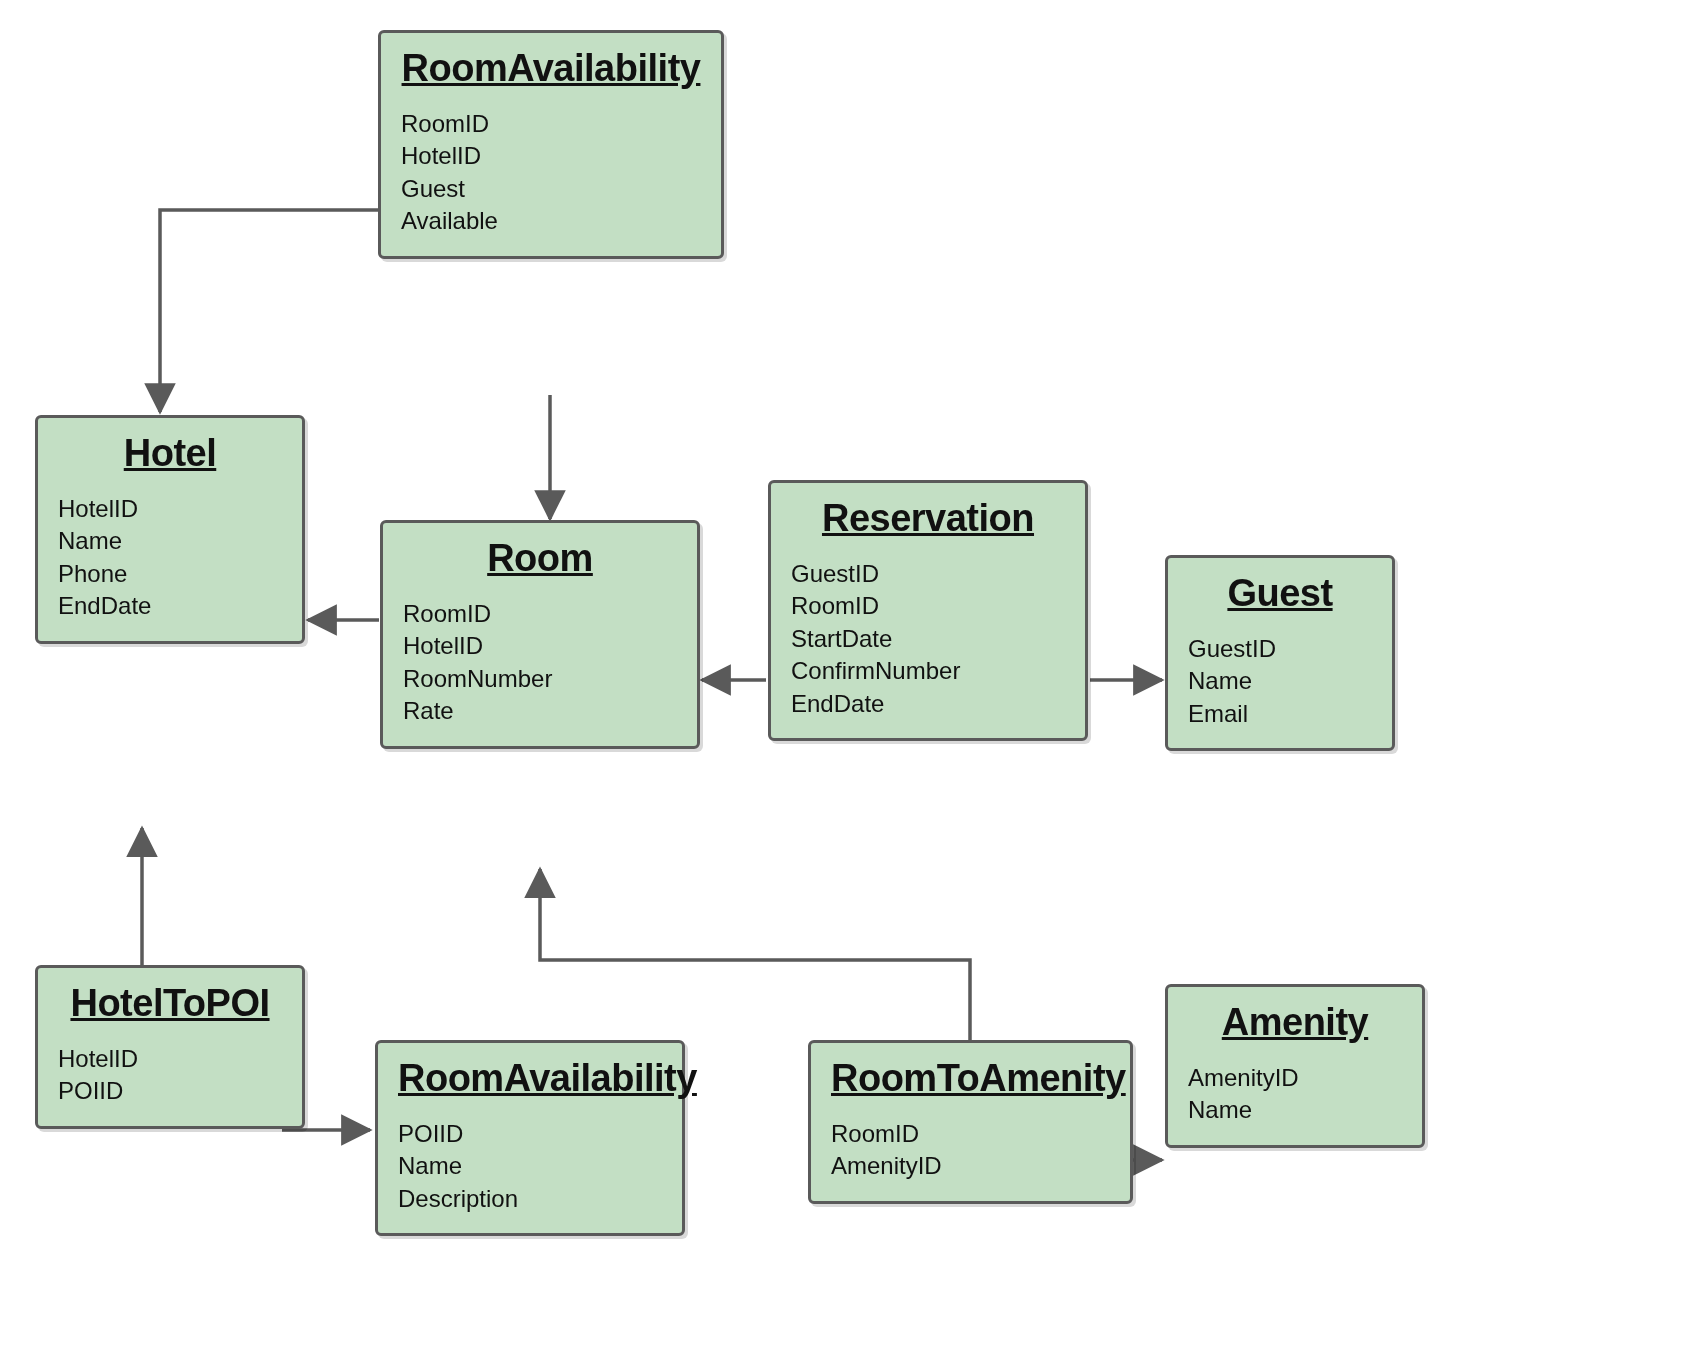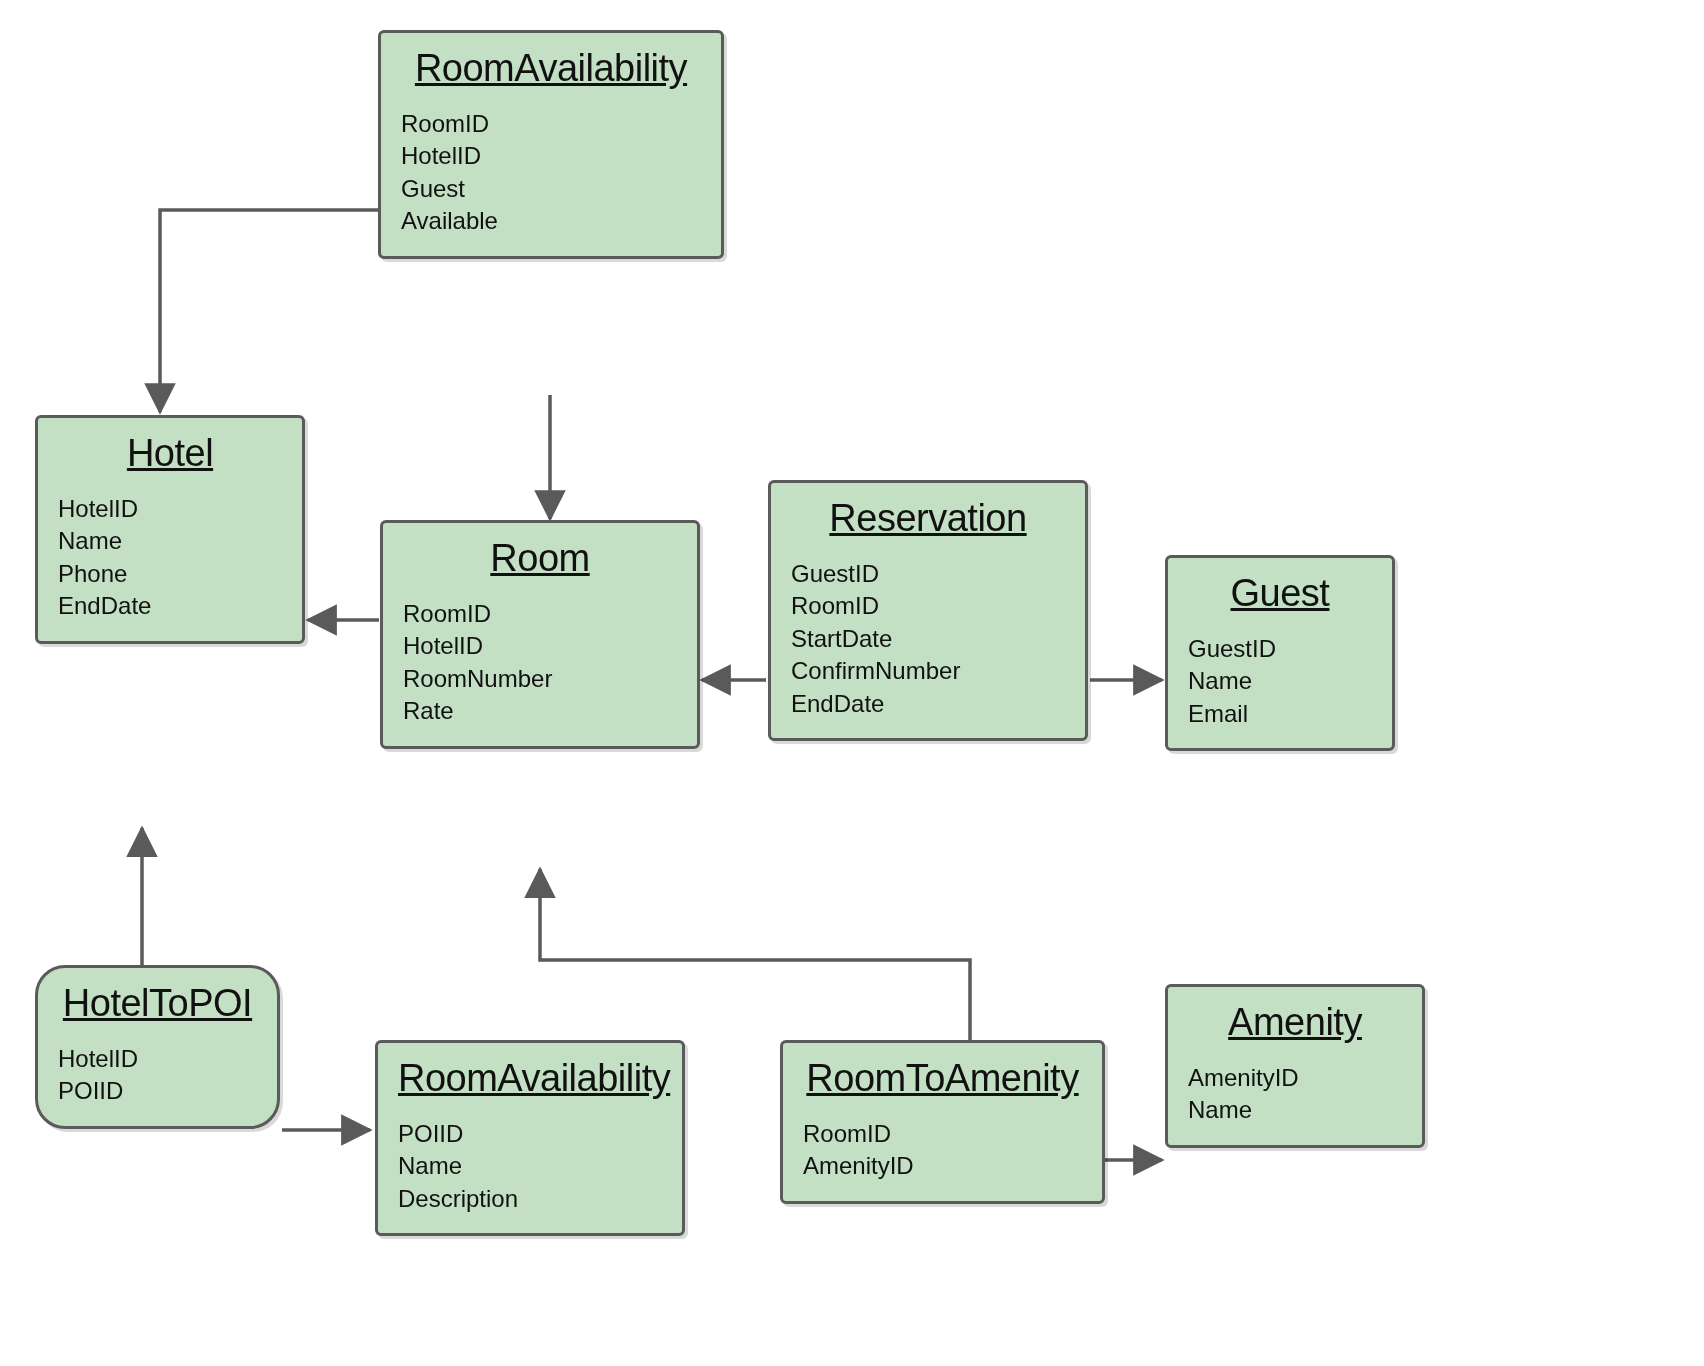--- a/index.html
+++ b/index.html
@@ -17,21 +17,21 @@
     position: absolute;
     background: #c3dfc4;
     border: 3px solid #5a5a5a;
     border-radius: 6px;
     box-shadow: 3px 3px 0 rgba(0,0,0,0.15);
     padding: 14px 20px 18px 20px;
     box-sizing: border-box;
   }
   .entity .title {
     font-size: 38px;
-    font-weight: 400;
+    font-weight: 700;
     text-decoration: underline;
     text-align: center;
     margin: 0 0 18px 0;
     color: #111;
     letter-spacing: -0.5px;
   }
   .entity .field {
     font-size: 24px;
     font-weight: 400;
     color: #111;
@@ -116,34 +116,34 @@
     <div class="field">EndDate</div>
   </div>
 
   <div class="entity" style="left:1165px; top:555px; width:230px;">
     <div class="title">Guest</div>
     <div class="field">GuestID</div>
     <div class="field">Name</div>
     <div class="field">Email</div>
   </div>
 
-  <div class="entity" style="left:35px; top:965px; width:245px;border-radius:30px;">
+  <div class="entity" style="left:35px; top:965px; width:270px;">
     <div class="title">HotelToPOI</div>
     <div class="field">HotelID</div>
     <div class="field">POIID</div>
   </div>
 
   <div class="entity" style="left:375px; top:1040px; width:310px;">
     <div class="title">RoomAvailability</div>
     <div class="field">POIID</div>
     <div class="field">Name</div>
     <div class="field">Description</div>
   </div>
 
-  <div class="entity" style="left:780px; top:1040px; width:325px;">
+  <div class="entity" style="left:808px; top:1040px; width:325px;">
     <div class="title">RoomToAmenity</div>
     <div class="field">RoomID</div>
     <div class="field">AmenityID</div>
   </div>
 
   <div class="entity" style="left:1165px; top:984px; width:260px;">
     <div class="title">Amenity</div>
     <div class="field">AmenityID</div>
     <div class="field">Name</div>
   </div>

